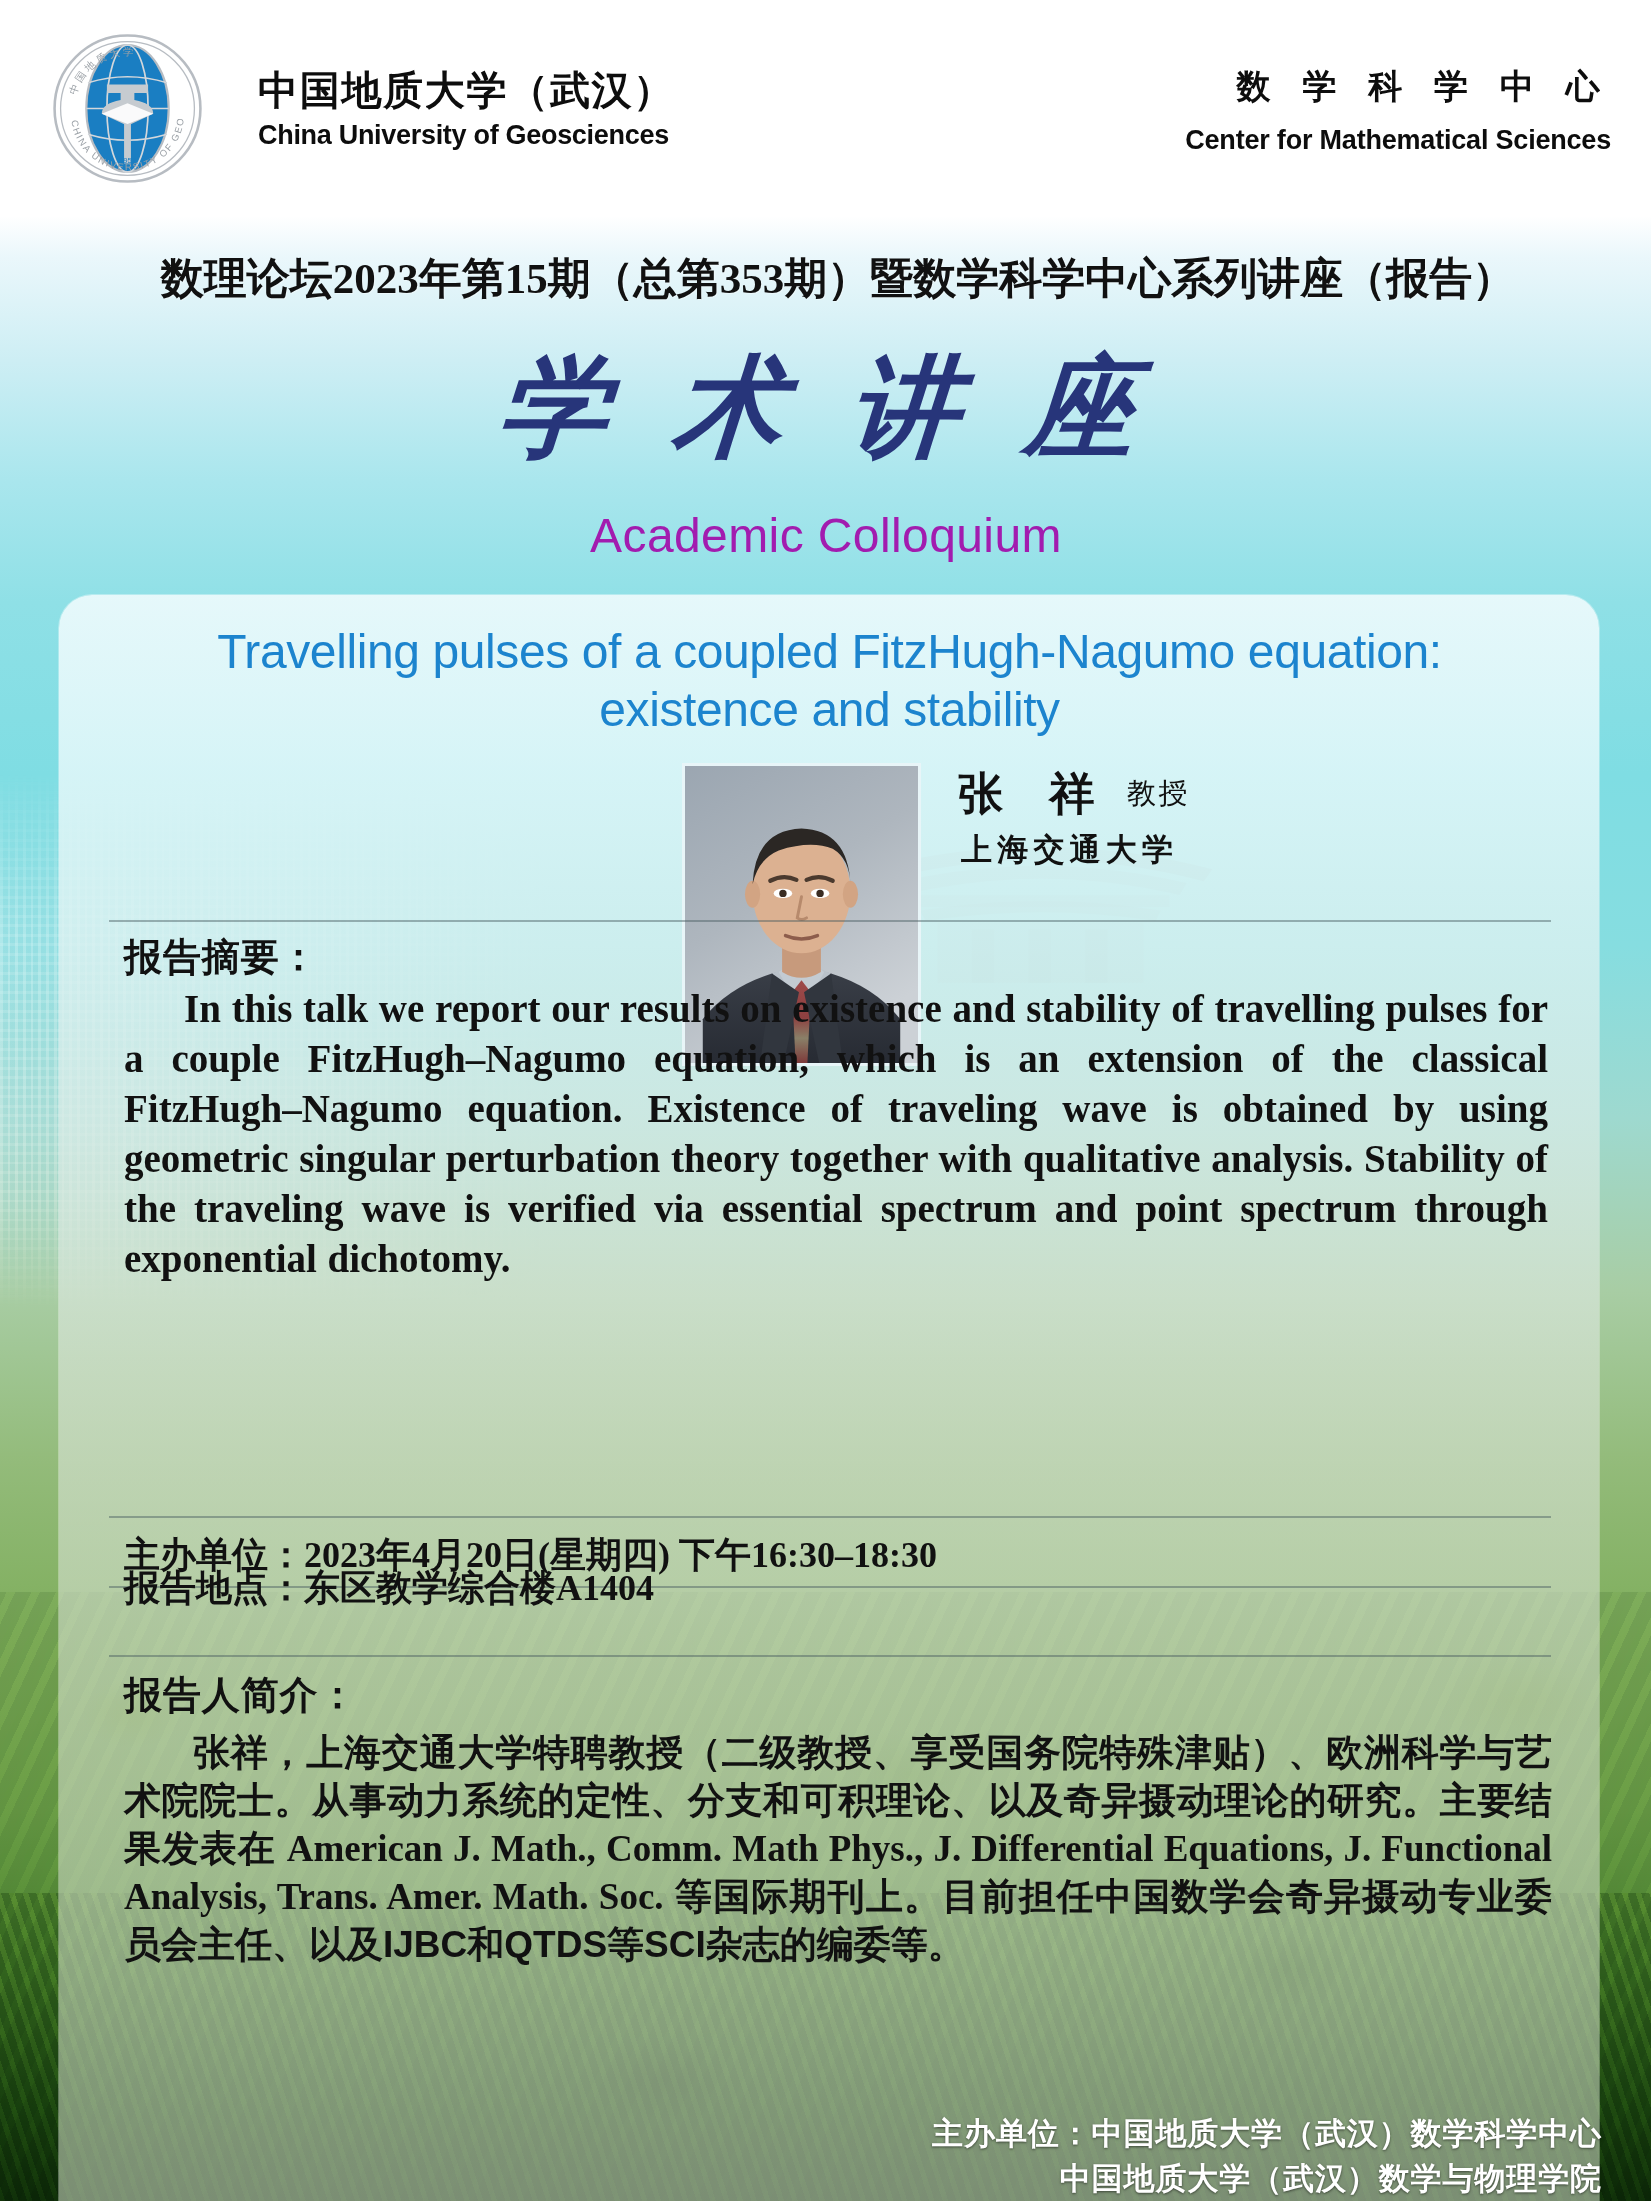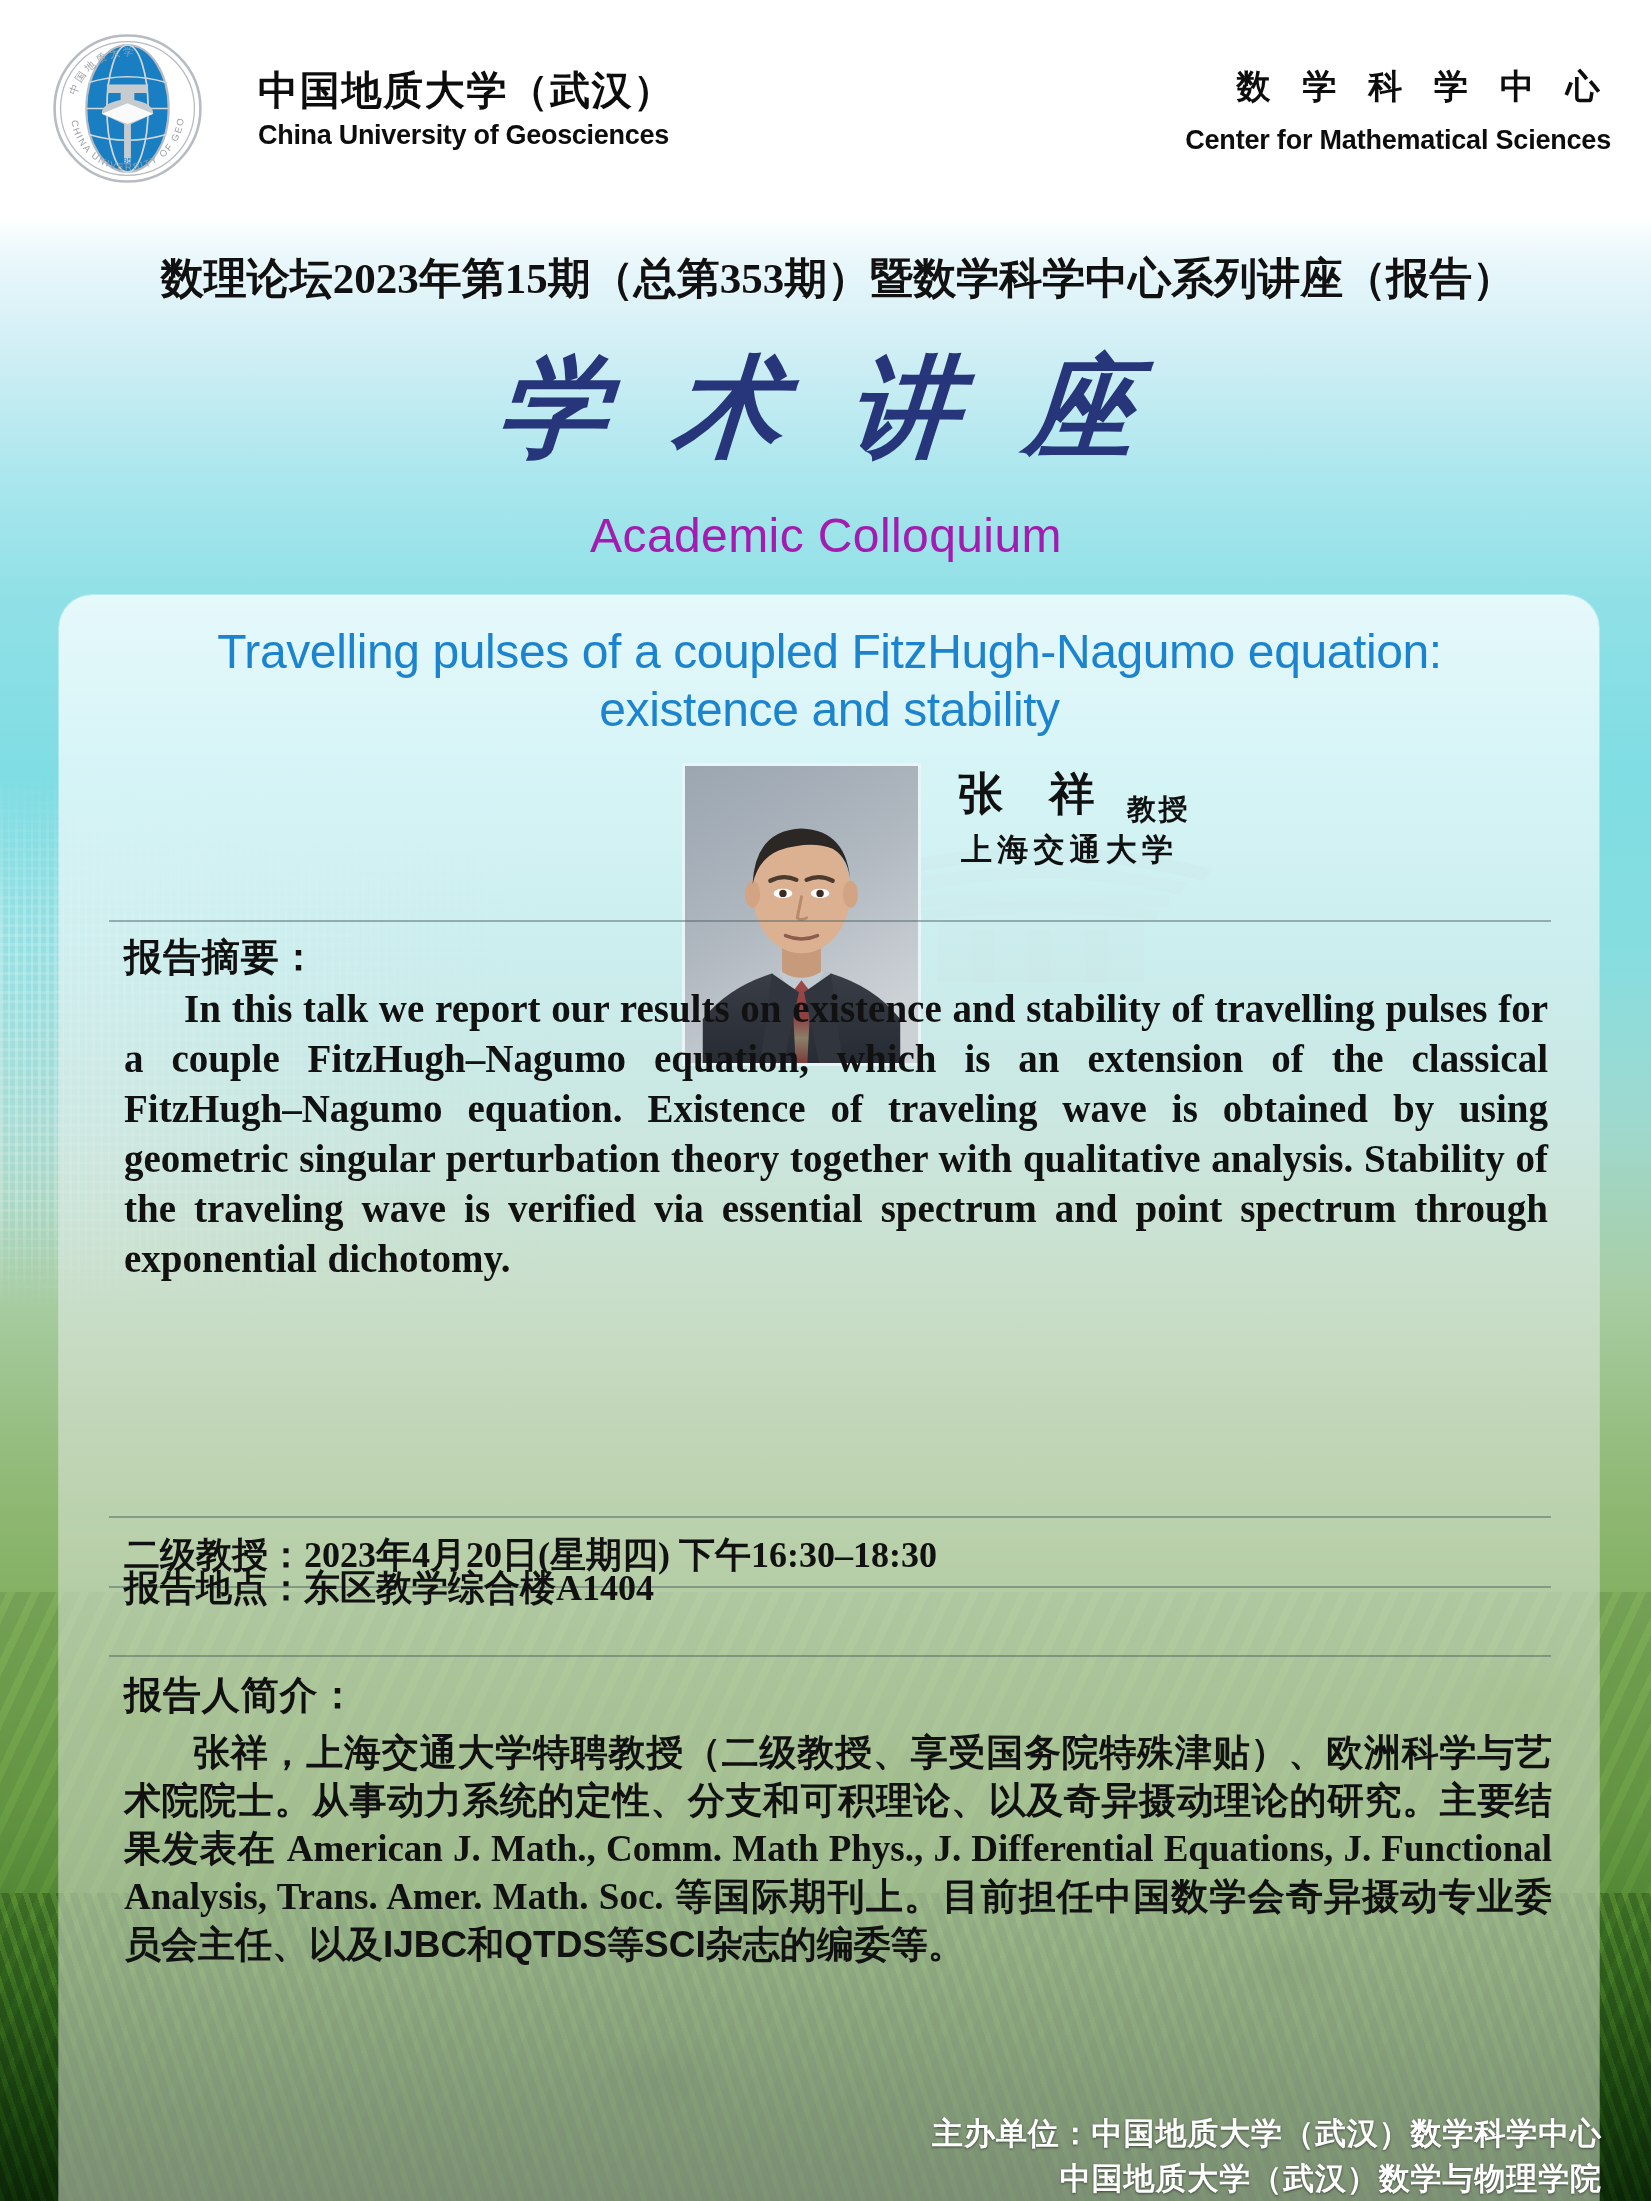--- a/index.html
+++ b/index.html
@@ -171,21 +171,21 @@
   }
   .photo svg { display:block; width:100%; height:100%; }
 
   .speaker-name {
     position:absolute; left:899px; top:169px;
     font-size:45px; font-weight:bold; color:#111; letter-spacing:17px;
     font-family:"Liberation Sans", sans-serif;
   }
   .speaker-title-sup {
     position:absolute; left:1068px; top:179px;
-    font-size:29px; font-weight:bold; color:#111; letter-spacing:2.6px;margin-top:16px;
+    font-size:29px; font-weight:normal; color:#111; letter-spacing:2.6px;
   }
   .speaker-affil {
     position:absolute; left:902px; top:234px;
     font-size:31px; font-weight:bold; color:#111; letter-spacing:5.2px;
   }
 
   .rule { position:absolute; height:1.7px; background:rgba(70,90,95,.45); }
 
   .sec-label {
     position:absolute; font-size:38px; font-weight:bold; color:#111;
@@ -361,21 +361,21 @@
 
     <div class="rule" style="left:50px; top:325px; width:1442px;"></div>
 
     <div class="sec-label" style="left:65px; top:337px;">报告摘要：</div>
 
     <div class="abstract" style="left:65px; top:389px; width:1424px;">In this talk we report our results on existence and stability of travelling pulses for a couple FitzHugh–Nagumo equation, which is an extension of the classical FitzHugh–Nagumo equation. Existence of traveling wave is obtained by using geometric singular perturbation theory together with qualitative analysis. Stability of the traveling wave is verified via essential spectrum and point spectrum through exponential dichotomy.</div>
 
     <div class="rule" style="left:50px; top:921px; width:1442px;"></div>
 
     <div class="info-line" style="left:65px; top:936px;">
-      <span>二级教授：</span><span class="val">2023年4月20日(星期四) 下午16:30–18:30</span>
+      <span>主办单位：</span><span class="val">2023年4月20日(星期四) 下午16:30–18:30</span>
     </div>
 
     <div class="rule" style="left:50px; top:991px; width:1442px;"></div>
 
     <div class="info-line" style="left:65px; top:969px;">
       <span>报告地点：</span><span class="val">东区教学综合楼A1404</span>
     </div>
 
     <div class="rule" style="left:50px; top:1060px; width:1442px;"></div>
 

